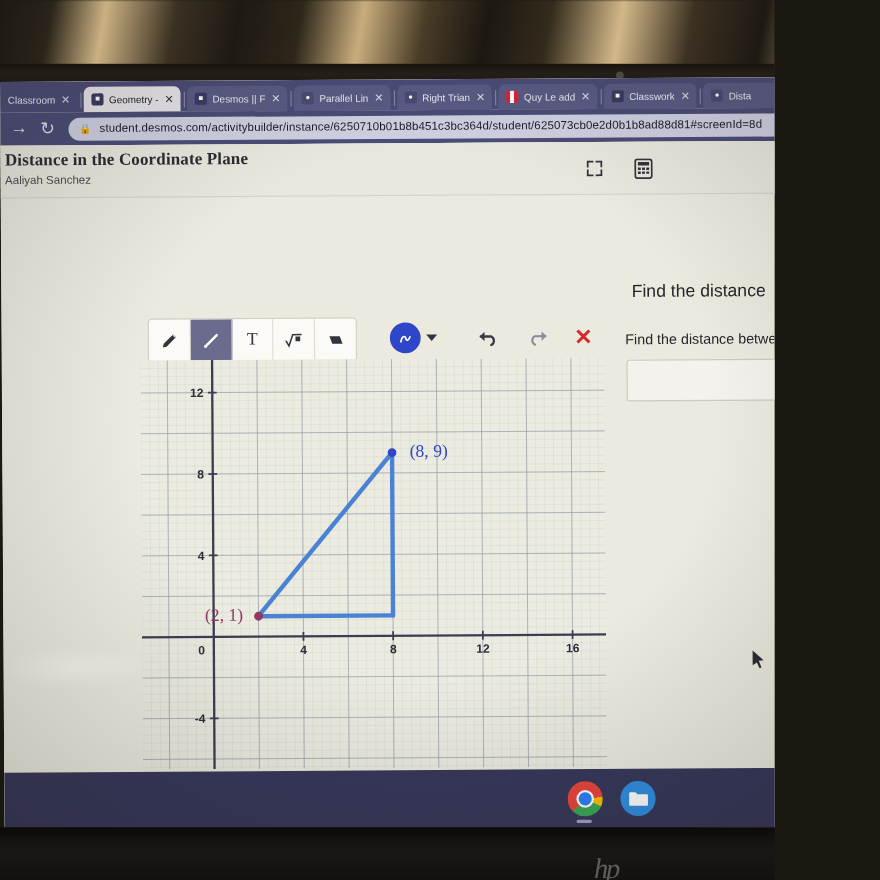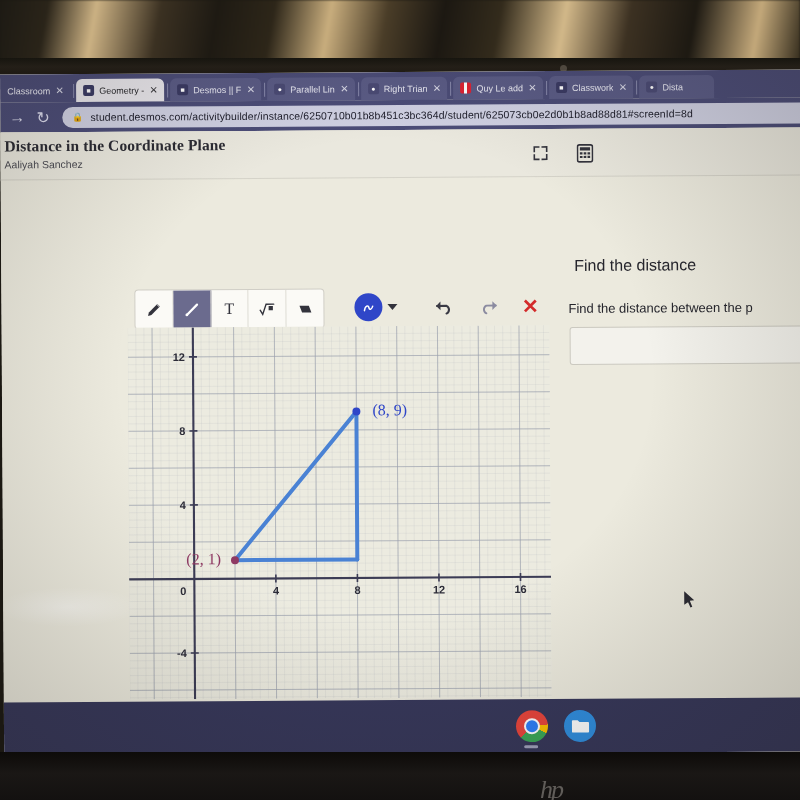--- a/index.html
+++ b/index.html
@@ -4,21 +4,21 @@
 <style>
   html,body{margin:0;padding:0;}
   body{
     width:800px;height:800px;overflow:hidden;
     background:#1b1812;
     font-family:"Liberation Sans", sans-serif;
     position:relative;
   }
 
   
-  #photo{position:absolute;inset:0;width:800px;height:800px;overflow:hidden;}
+  #photo{position:absolute;inset:0;width:704px;height:800px;overflow:hidden;}
 
   
   .bg-blur{
     position:absolute;left:0;top:0;width:800px;height:64px;
     background:
       linear-gradient(100deg,#1d1a14 0%,#2a2419 6%,#cbb183 12%,#3b3122 20%,#1e1a13 27%,
                       #2d2619 34%,#c8ad7d 41%,#4a3d28 48%,#1c1812 55%,#332b1c 62%,
                       #d2b889 70%,#3c3122 78%,#1d1912 86%,#c3a87a 94%,#342c1d 100%);
     filter:blur(1.2px);
   }

